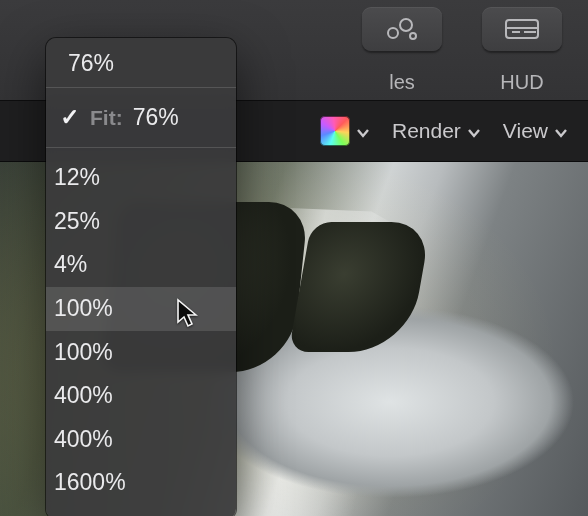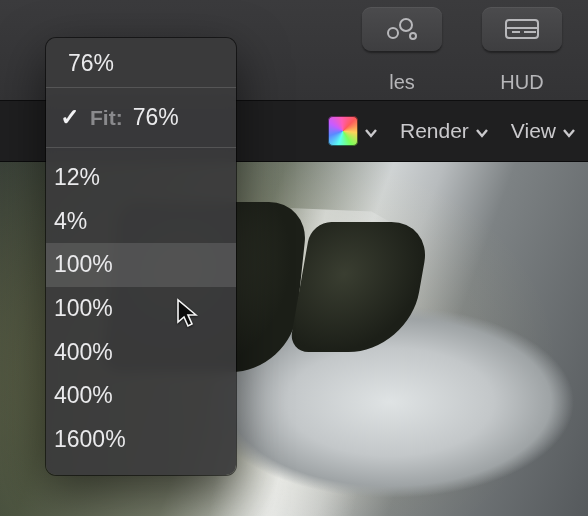--- a/index.html
+++ b/index.html
@@ -63,21 +63,21 @@
     position: absolute;
     top: 100px; left: 0; right: 0;
     height: 62px;
     background: #1f1f20;
     border-top: 1px solid #0e0e0f;
     border-bottom: 1px solid #0b0b0c;
     display: flex;
     align-items: center;
     justify-content: flex-end;
     gap: 22px;
-    padding-right: 12px;
+    padding-right: 20px;
     box-sizing: border-box;
     color: #cac9cc;
     font-size: 21px;
   }
   .subbar .drop {
     display: inline-flex;
     align-items: center;
     gap: 6px;
     cursor: pointer;
   }
@@ -250,20 +250,21 @@
     <div class="zoom-current">76%</div>
     <div class="sep"></div>
     <div class="fit-row">
       <span class="check">✓</span>
       <span class="fit-label">Fit:</span>
       <span>76%</span>
     </div>
     <div class="sep"></div>
     <div class="zoom-list" id="zoom-list">
         <div class="zoom-item">12%</div>
+        <div class="zoom-item">25%</div>
         <div class="zoom-item">4%</div>
         <div class="zoom-item hover">100%</div>
         <div class="zoom-item">100%</div>
         <div class="zoom-item">400%</div>
         <div class="zoom-item">400%</div>
         <div class="zoom-item">1600%</div>
       </div>
   </div>
 
   <div class="cursor">

